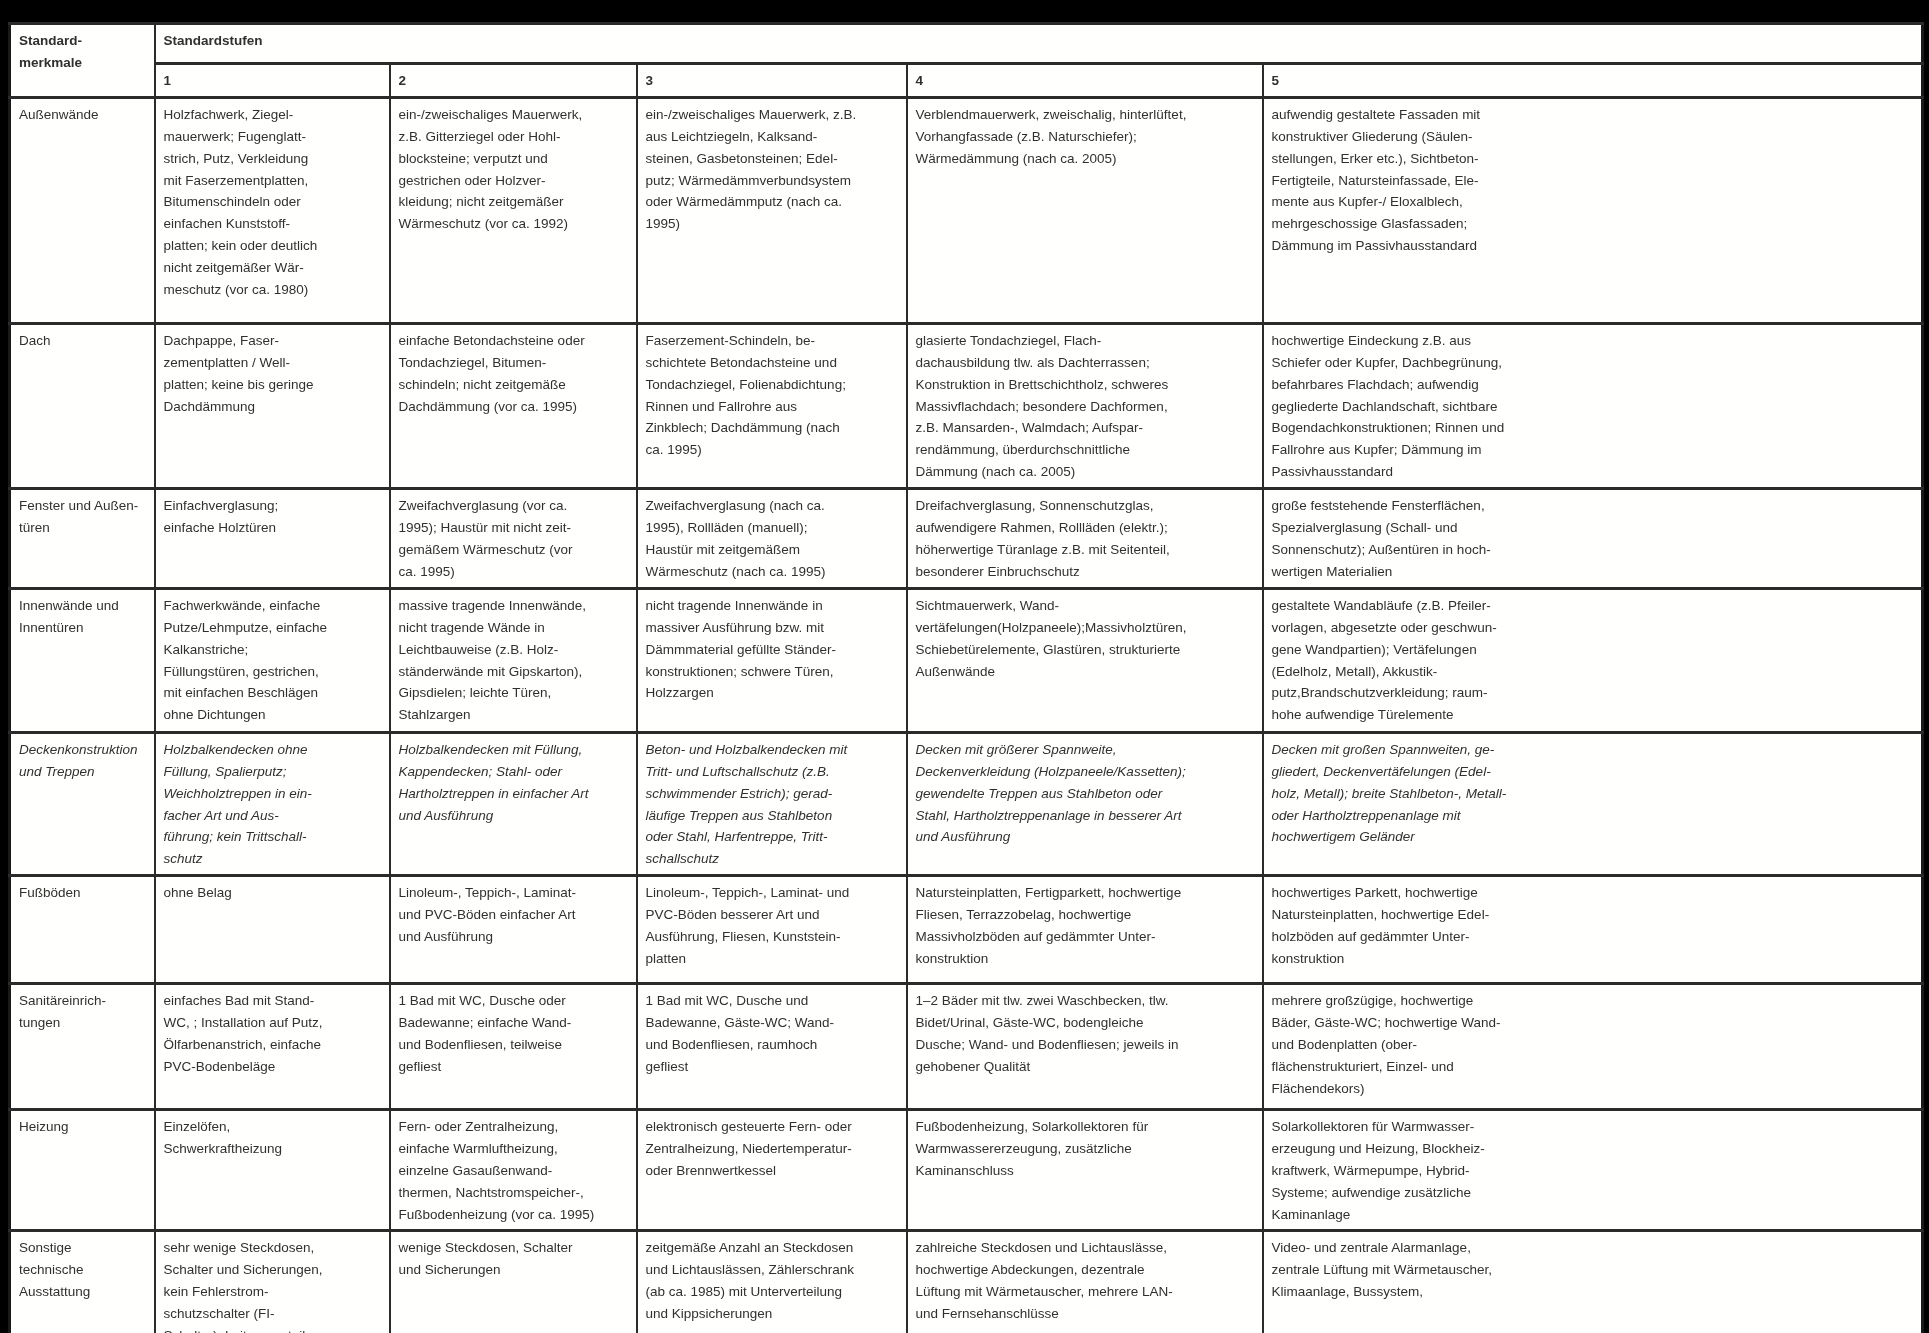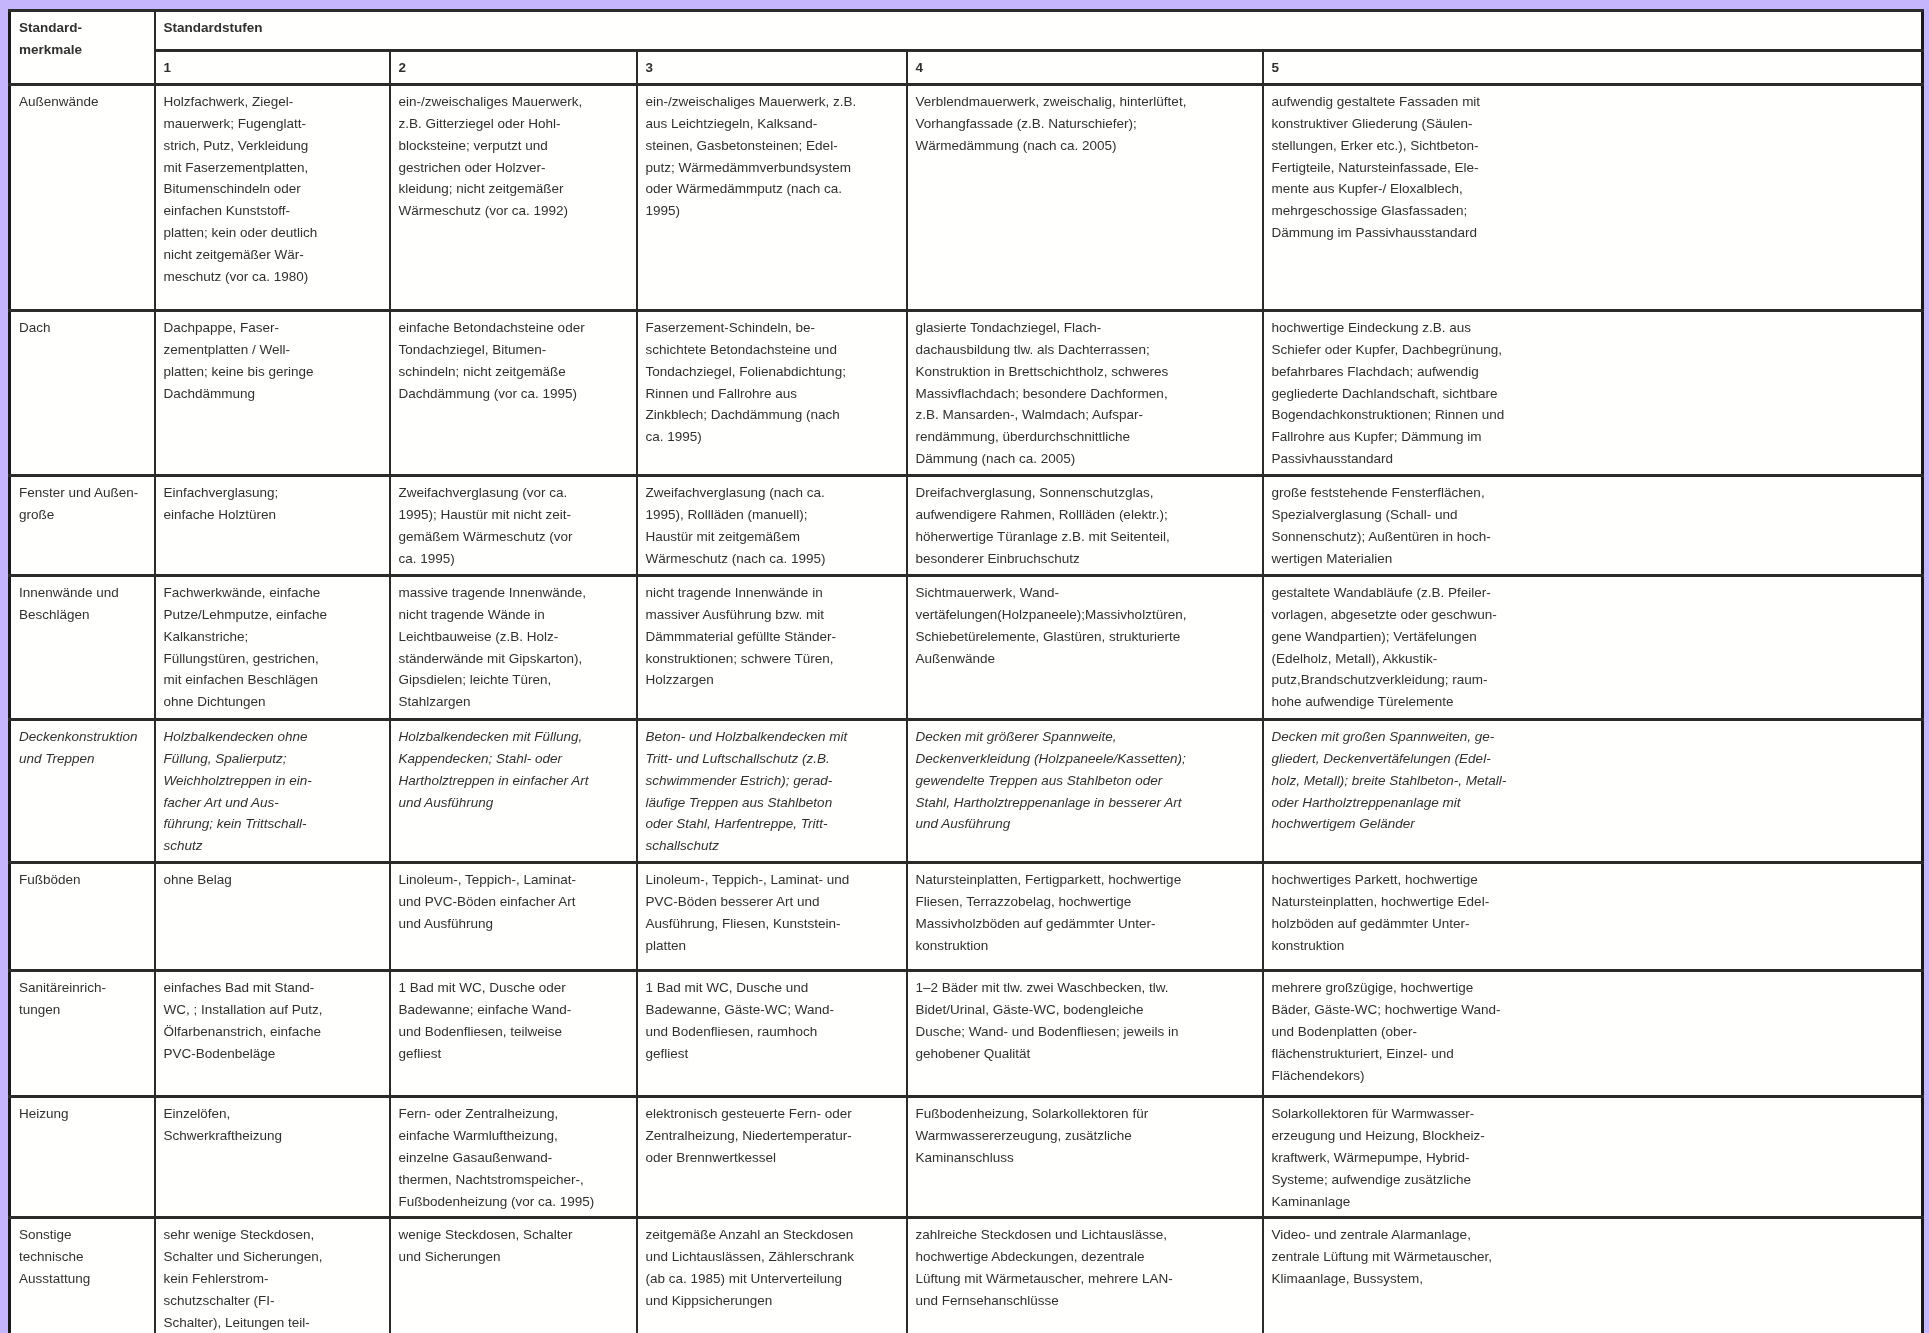--- a/index.html
+++ b/index.html
@@ -4,23 +4,23 @@
 <style>
   html, body {
     margin: 0;
     padding: 0;
     background: #fdfdfc;
     font-family: "Liberation Sans", "DejaVu Sans", sans-serif;
   }
   .page {
     width: 1929px;
     height: 1333px;
-    background: #c4b5fd;
+    background: #000000;
     box-sizing: border-box;
-    padding: 9px 8px;
+    padding: 22px 8px;
   }
   table.std {
     border-collapse: collapse;
     table-layout: fixed;
     width: 1913px;
     background: #fbfbf9;
     filter: blur(0.3px) contrast(1.04);
   }
   table.std th, table.std td {
     border: 2px solid #2e2e2e;
@@ -163,21 +163,21 @@
         <td>hochwertige Eindeckung z.B. aus
 Schiefer oder Kupfer, Dachbegrünung,
 befahrbares Flachdach; aufwendig
 gegliederte Dachlandschaft, sichtbare
 Bogendachkonstruktionen; Rinnen und
 Fallrohre aus Kupfer; Dämmung im
 Passivhausstandard</td>
       </tr>
       <tr class="row-2">
         <th class="rowlabel">Fenster und Außen-
-große</th>
+türen</th>
         <td>Einfachverglasung;
 einfache Holztüren</td>
         <td>Zweifachverglasung (vor ca.
 1995); Haustür mit nicht zeit-
 gemäßem Wärmeschutz (vor
 ca. 1995)</td>
         <td>Zweifachverglasung (nach ca.
 1995), Rollläden (manuell);
 Haustür mit zeitgemäßem
 Wärmeschutz (nach ca. 1995)</td>
@@ -185,21 +185,21 @@
 aufwendigere Rahmen, Rollläden (elektr.);
 höherwertige Türanlage z.B. mit Seitenteil,
 besonderer Einbruchschutz</td>
         <td>große feststehende Fensterflächen,
 Spezialverglasung (Schall- und
 Sonnenschutz); Außentüren in hoch-
 wertigen Materialien</td>
       </tr>
       <tr class="row-3">
         <th class="rowlabel">Innenwände und
-Beschlägen</th>
+Innentüren</th>
         <td>Fachwerkwände, einfache
 Putze/Lehmputze, einfache
 Kalkanstriche;
 Füllungstüren, gestrichen,
 mit einfachen Beschlägen
 ohne Dichtungen</td>
         <td>massive tragende Innenwände,
 nicht tragende Wände in
 Leichtbauweise (z.B. Holz-
 ständerwände mit Gipskarton),

